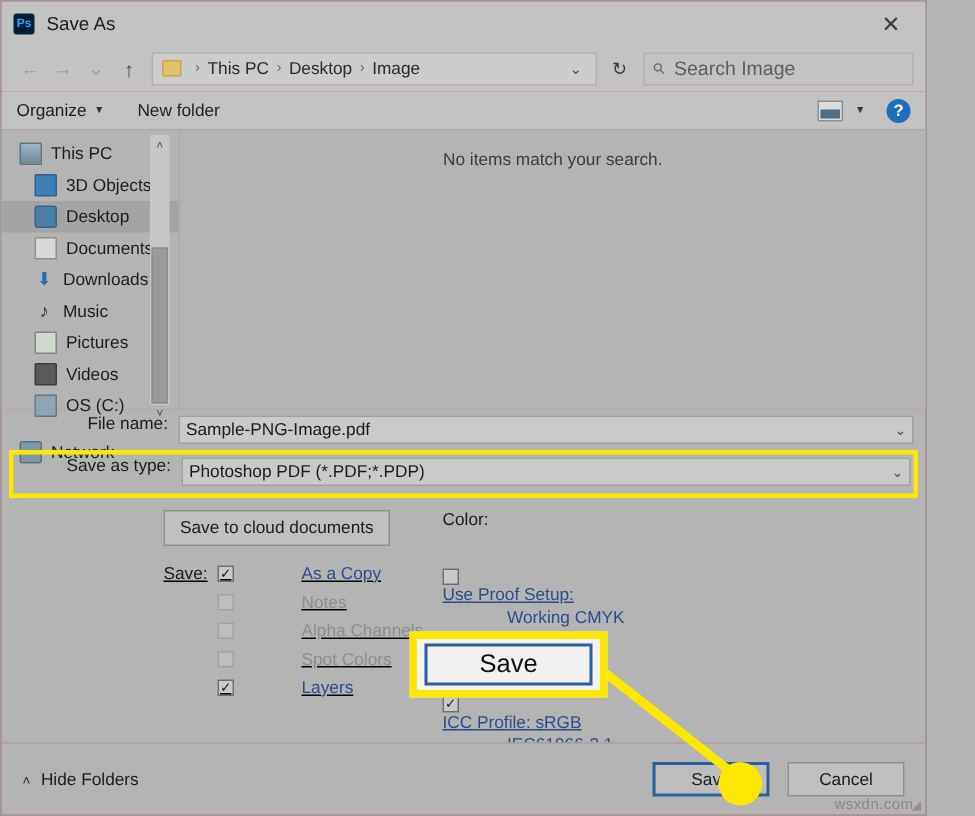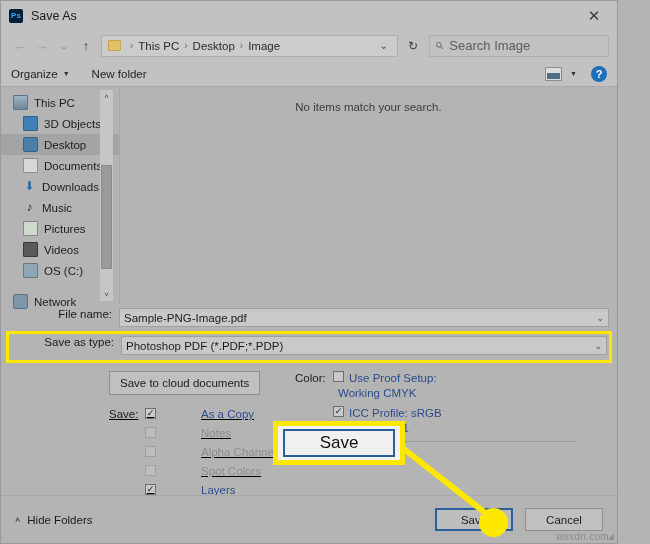--- a/index.html
+++ b/index.html
@@ -164,23 +164,23 @@
     width:11px;height:11px;background:#c9c9c9;border:1px solid #6f6f6f;
     margin-right:5px;flex:0 0 11px;display:flex;align-items:center;justify-content:center;
     font-size:9px;color:#1b1b1b;line-height:1;box-sizing:border-box;
   }
   .cbox.dim{background:#bdbdbd;border-color:#a0a0a0;}
   .opt-lbl{color:#2a4d8f;margin-left:40px;}
   .opt-lbl.dim{color:#8d8d8d;}
   .indent{padding-left:36px;}
 
   .opt-right{flex:1;padding-left:4px;box-sizing:border-box;position:relative;}
-  .col-row{display:flex;align-items:flex-start;font-size:11.5px;margin-bottom:1px;}
+  .col-row{display:flex;align-items:flex-start;font-size:11.5px;margin-bottom:1px;flex-direction:column;}
   .col-prefix{width:38px;flex:0 0 38px;color:#1b1b1b;padding-top:1px;}
-  .col-text{color:#2a4d8f;line-height:14px;}
+  .col-text{color:#2a4d8f;line-height:14px;text-decoration:underline;}
   .col-sub{color:#2a4d8f;padding-left:43px;line-height:14px;font-size:11.5px;}
   .hr-line{height:1px;background:#9a9a9a;margin:6px 40px 4px 43px;}
   .occluded{color:#2a4d8f;font-size:11.5px;padding-left:43px;}
 
   
   .callout{
     position:absolute;left:272px;top:420px;width:132px;height:44px;
     border:5px solid #ffe800;background:#f2f2f2;
     display:flex;align-items:center;justify-content:center;box-sizing:border-box;z-index:30;
   }

